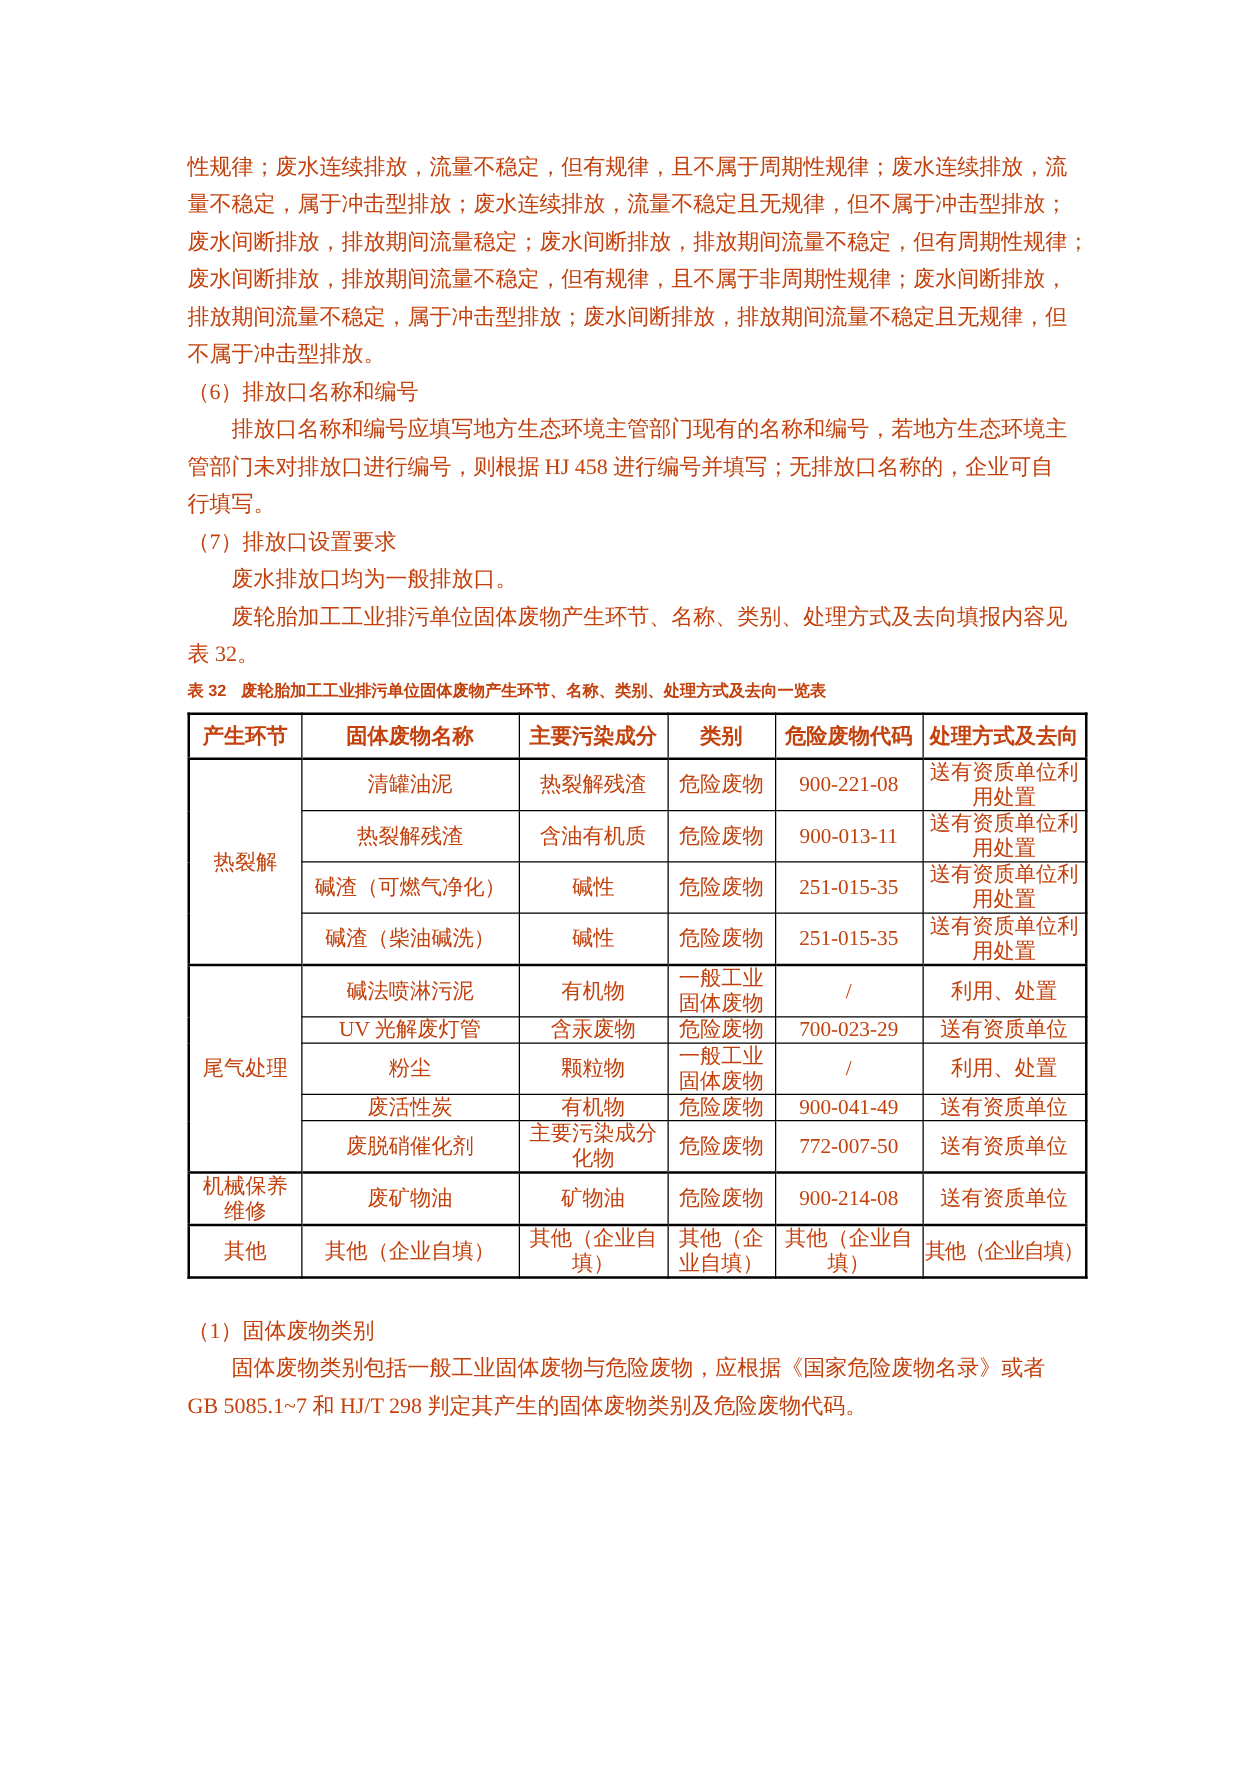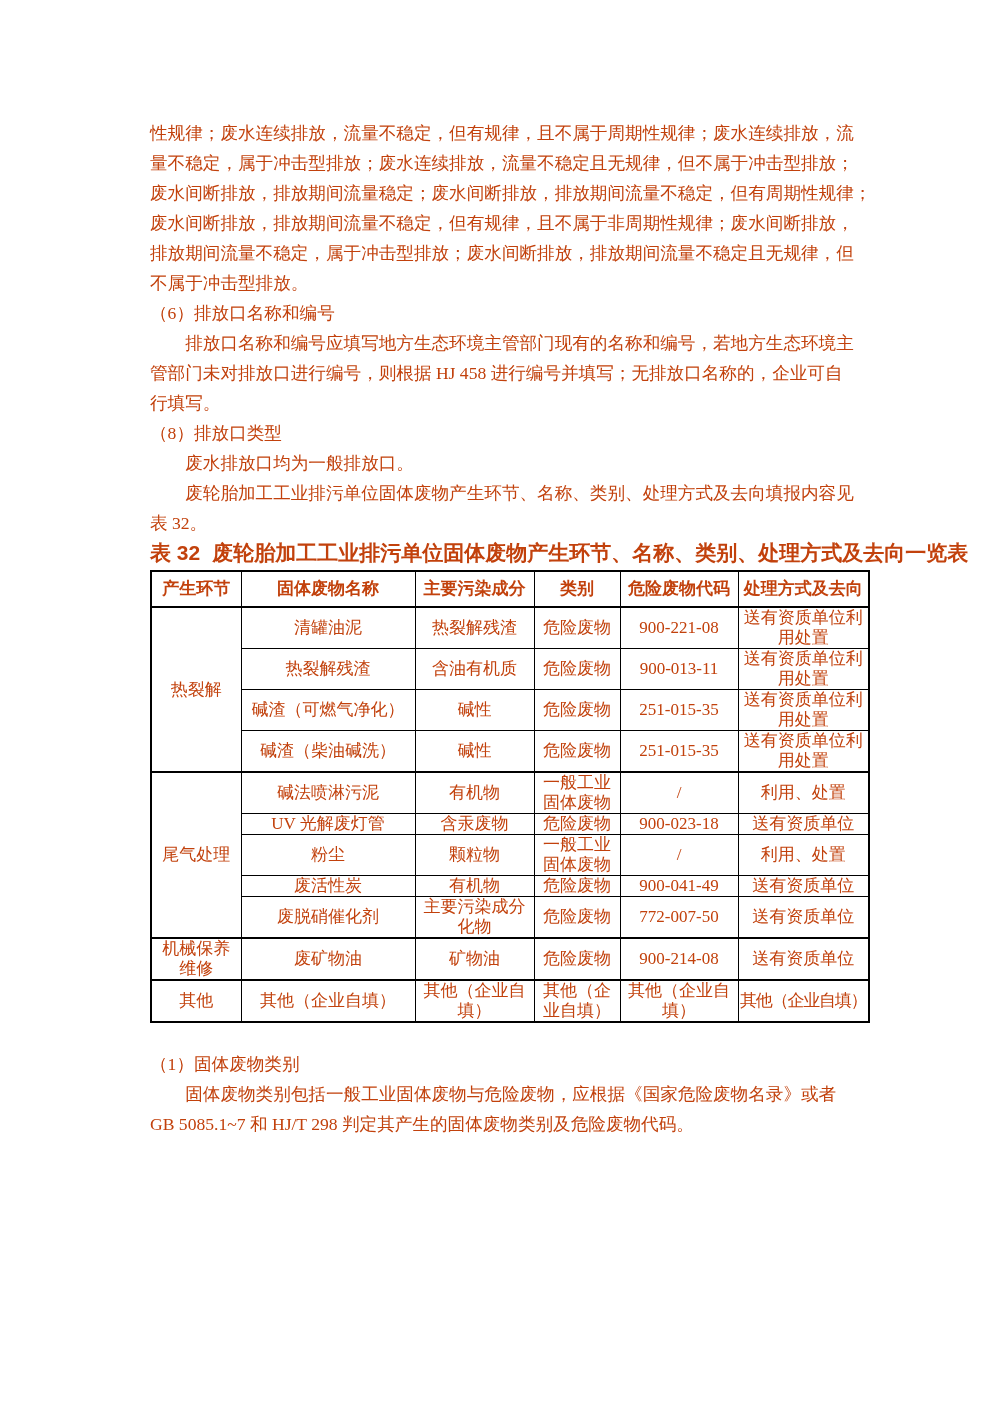--- a/index.html
+++ b/index.html
@@ -35,21 +35,21 @@
   .sec-num { font-family: "Liberation Serif", "DejaVu Serif", serif; }
   .sec-title {
     font-family: "Liberation Sans", "DejaVu Sans", sans-serif;
     font-weight: 700;
     margin-left: 8px;
   }
   .tbl-caption {
     margin: 2px 0 0 0;
     font-family: "Liberation Sans", "DejaVu Sans", sans-serif;
     font-weight: 700;
-    font-size: 21px;
+    font-size: 13px;
     line-height: 26px;
     white-space: nowrap;
   }
   .cap-prefix { margin-right: 12px; }
   table.waste {
     border-collapse: collapse;
     table-layout: fixed;
     width: 718px;
     margin-top: 4px;
     border: 2px solid #000;
@@ -100,21 +100,21 @@
     <p class="para">性规律；废水连续排放，流量不稳定，但有规律，且不属于周期性规律；废水连续排放，流
 量不稳定，属于冲击型排放；废水连续排放，流量不稳定且无规律，但不属于冲击型排放；
 废水间断排放，排放期间流量稳定；废水间断排放，排放期间流量不稳定，但有周期性规律；
 废水间断排放，排放期间流量不稳定，但有规律，且不属于非周期性规律；废水间断排放，
 排放期间流量不稳定，属于冲击型排放；废水间断排放，排放期间流量不稳定且无规律，但
 不属于冲击型排放。</p>
     <p class="para">（6）排放口名称和编号</p>
     <p class="para">　　排放口名称和编号应填写地方生态环境主管部门现有的名称和编号，若地方生态环境主
 管部门未对排放口进行编号，则根据 HJ 458 进行编号并填写；无排放口名称的，企业可自
 行填写。</p>
-    <p class="para">（8）排放口类型</p>
+    <p class="para">（7）排放口设置要求</p>
     <p class="para">　　废水排放口均为一般排放口。</p>
 
 
     <p class="para">　　废轮胎加工工业排污单位固体废物产生环节、名称、类别、处理方式及去向填报内容见
 表 32。</p>
 
     <div class="tbl-caption">
       <span class="cap-prefix">表 32</span><span>废轮胎加工工业排污单位固体废物产生环节、名称、类别、处理方式及去向一览表</span>
     </div>
 
@@ -177,21 +177,21 @@
             <td>有机物</td>
             <td>一般工业
 固体废物</td>
             <td>/</td>
             <td>利用、处置</td>
           </tr>
           <tr>
             <td>UV 光解废灯管</td>
             <td>含汞废物</td>
             <td>危险废物</td>
-            <td>900-023-18</td>
+            <td>700-023-29</td>
             <td>送有资质单位</td>
           </tr>
           <tr>
             <td>粉尘</td>
             <td>颗粒物</td>
             <td>一般工业
 固体废物</td>
             <td>/</td>
             <td>利用、处置</td>
           </tr>

